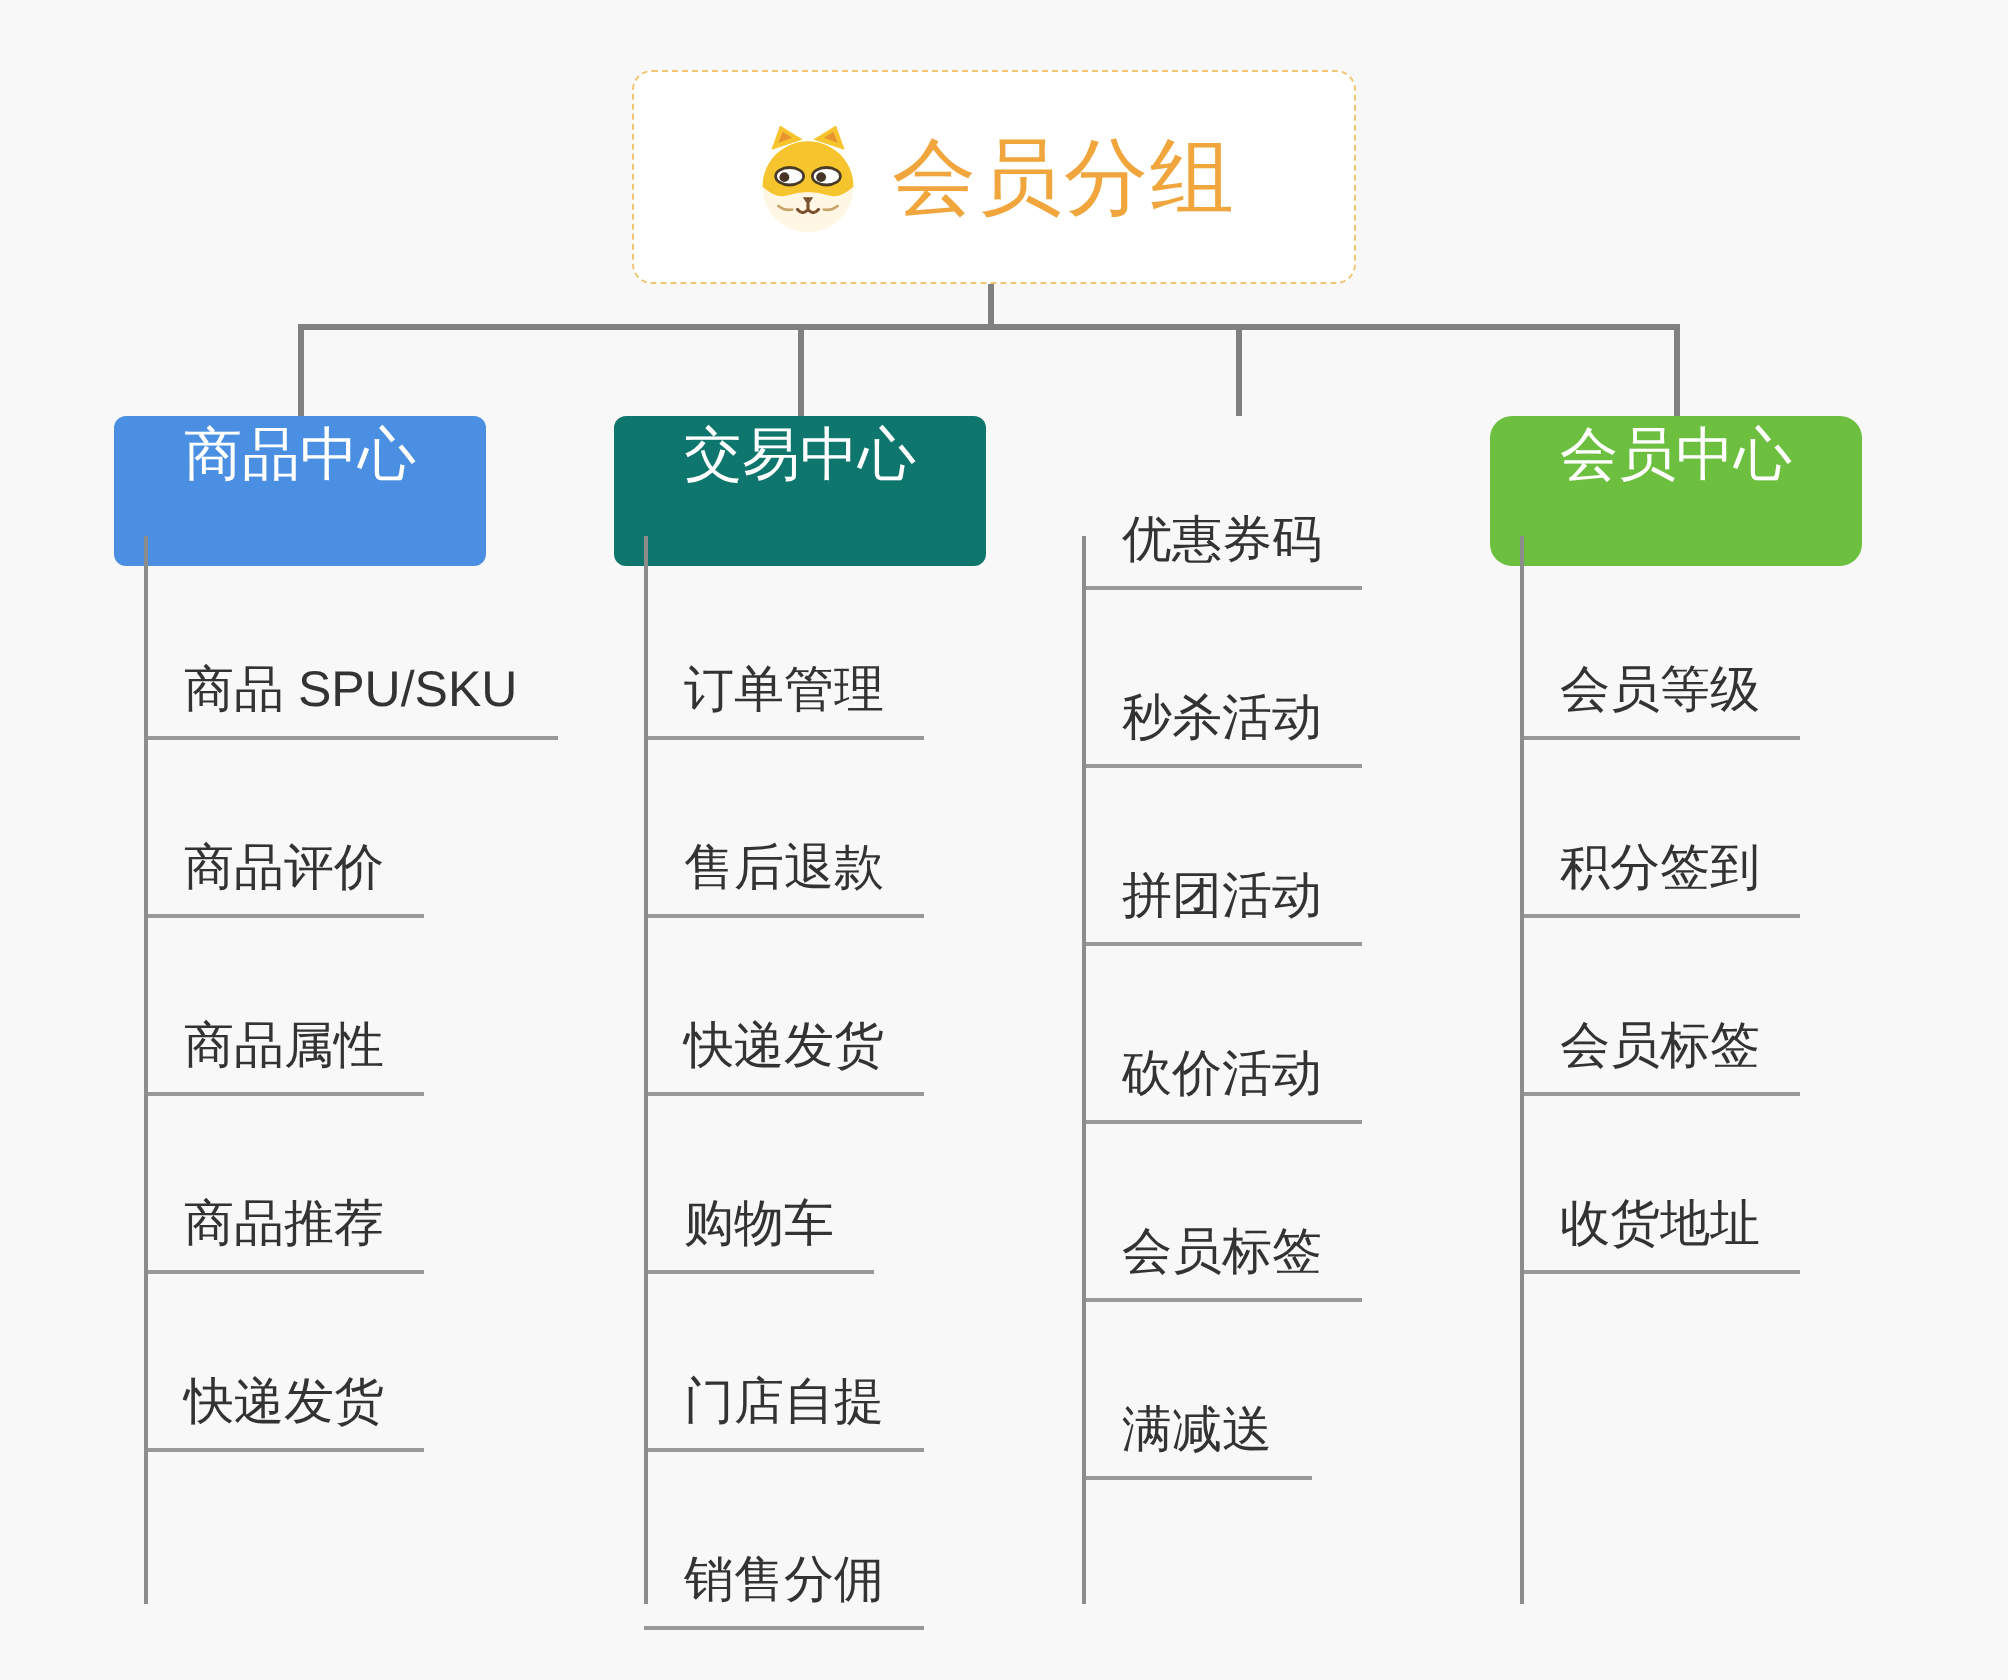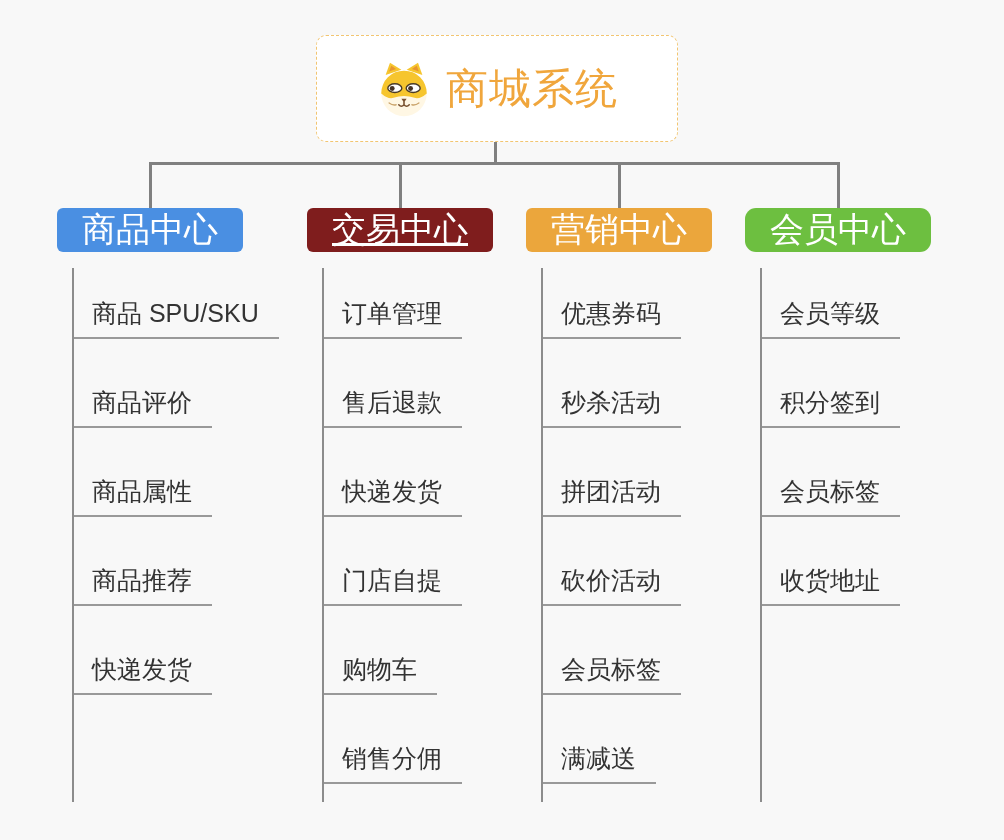--- a/index.html
+++ b/index.html
@@ -38,24 +38,24 @@
   .drop-2{left:618px;}
   .drop-3{left:837px;}
 
   
   .branch{position:absolute;top:208px;width:186px;}
   .branch-0{left:57px;}
   .branch-1{left:307px;}
   .branch-2{left:526px;}
   .branch-3{left:745px;}
   .branch-header{
-    width:186px;height:44px;
+    width:186px;height:75px;
     border-radius:6px;
-    display:flex;align-items:center;justify-content:center;
-    color:#ffffff;font-size:34px;
+    display:flex;align-items:flex-start;justify-content:center;
+    color:#ffffff;font-size:29px;
     white-space:nowrap;
   }
   .spine{
     position:absolute;left:15px;top:60px;
     width:2px;height:534px;background:#8c8c8c;
   }
   .leaves{padding-left:15px;margin-top:-2px;}
   .leaf{height:89px;display:flex;align-items:flex-end;}
   .leaf-label{
     display:inline-block;
@@ -81,21 +81,21 @@
         <path d="M6,37 a26,26 0 0 1 52,0 q-8,7 -14,5 q-6,-2 -12,-2 q-6,0 -12,2 q-6,2 -14,-5 z" fill="#f6c52e"></path>
         <ellipse cx="21.5" cy="31" rx="8" ry="5" fill="#ffffff" stroke="#4a3b28" stroke-width="1.6"></ellipse>
         <ellipse cx="42.5" cy="31" rx="8" ry="5" fill="#ffffff" stroke="#4a3b28" stroke-width="1.6"></ellipse>
         <circle cx="18.5" cy="31.5" r="2.8" fill="#463426"></circle>
         <circle cx="39.5" cy="31.5" r="2.8" fill="#463426"></circle>
         <path d="M29,43 h6 l-3,4.5 z" fill="#7a5230"></path>
         <path d="M32,47 v2.5 M26,50 q3,3.5 6,0 q3,3.5 6,0" stroke="#7a5230" stroke-width="1.8" fill="none" stroke-linecap="round"></path>
         <path d="M15,48 q4,3 8,2 M49,48 q-4,3 -8,2" stroke="#caa36a" stroke-width="1.5" fill="none" stroke-linecap="round"></path>
       </svg>
     </span>
-    <span class="root-title">商城系统</span>
+    <span class="root-title">会员分组</span>
   </div>
 
   <div class="line stem"></div>
   <div class="line bus"></div>
   <div class="line drop drop-0"></div>
   <div class="line drop drop-1"></div>
   <div class="line drop drop-2"></div>
   <div class="line drop drop-3"></div>
 
   <div class="branch branch-0">
@@ -116,50 +116,47 @@
       <div class="leaf">
           <span class="leaf-label">商品推荐</span>
         </div>
       <div class="leaf">
           <span class="leaf-label">快递发货</span>
         </div>
     </div>
   </div>
 
   <div class="branch branch-1">
-    <div class="branch-header" style="background-color: #7f1d1d; text-decoration: underline;">
+    <div class="branch-header" style="background-color: #0f766e;">
       <span>交易中心</span>
     </div>
     <div class="spine"></div>
     <div class="leaves">
       <div class="leaf">
           <span class="leaf-label">订单管理</span>
         </div>
       <div class="leaf">
           <span class="leaf-label">售后退款</span>
         </div>
       <div class="leaf">
           <span class="leaf-label">快递发货</span>
         </div>
       <div class="leaf">
-          <span class="leaf-label">门店自提</span>
+          <span class="leaf-label">购物车</span>
         </div>
       <div class="leaf">
-          <span class="leaf-label">购物车</span>
+          <span class="leaf-label">门店自提</span>
         </div>
       <div class="leaf">
           <span class="leaf-label">销售分佣</span>
         </div>
     </div>
   </div>
 
   <div class="branch branch-2">
-    <div class="branch-header" style="background-color: rgb(235, 166, 60);">
-      <span>营销中心</span>
-    </div>
     <div class="spine"></div>
     <div class="leaves">
       <div class="leaf">
           <span class="leaf-label">优惠券码</span>
         </div>
       <div class="leaf">
           <span class="leaf-label">秒杀活动</span>
         </div>
       <div class="leaf">
           <span class="leaf-label">拼团活动</span>

